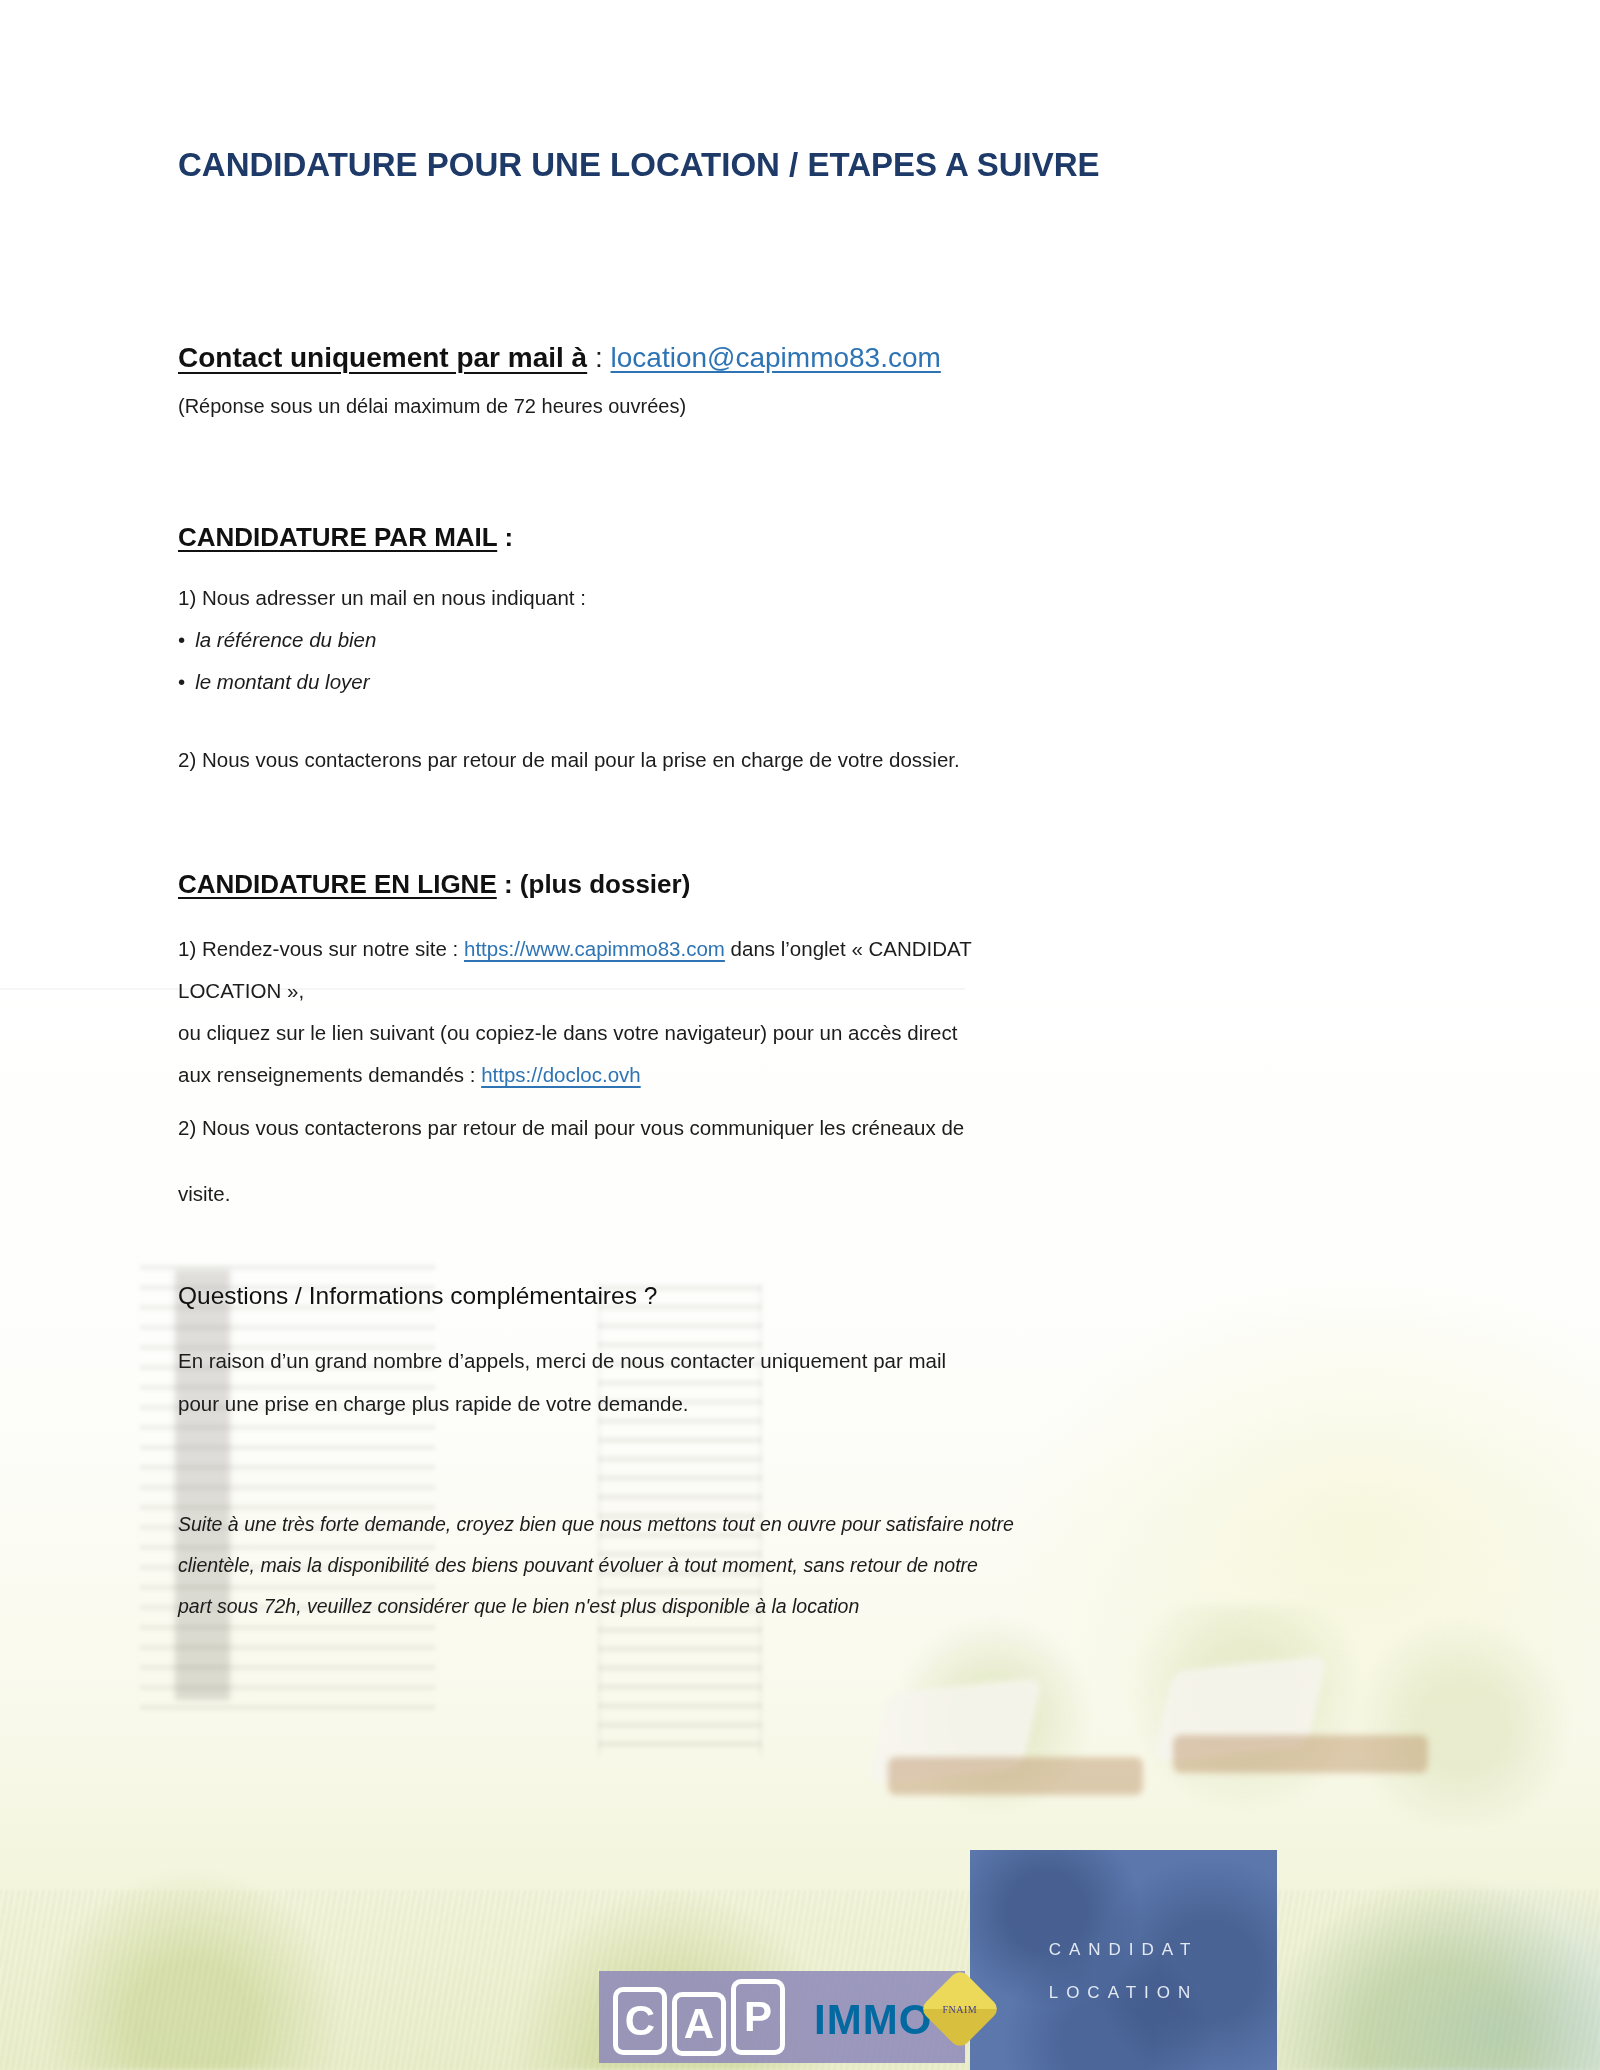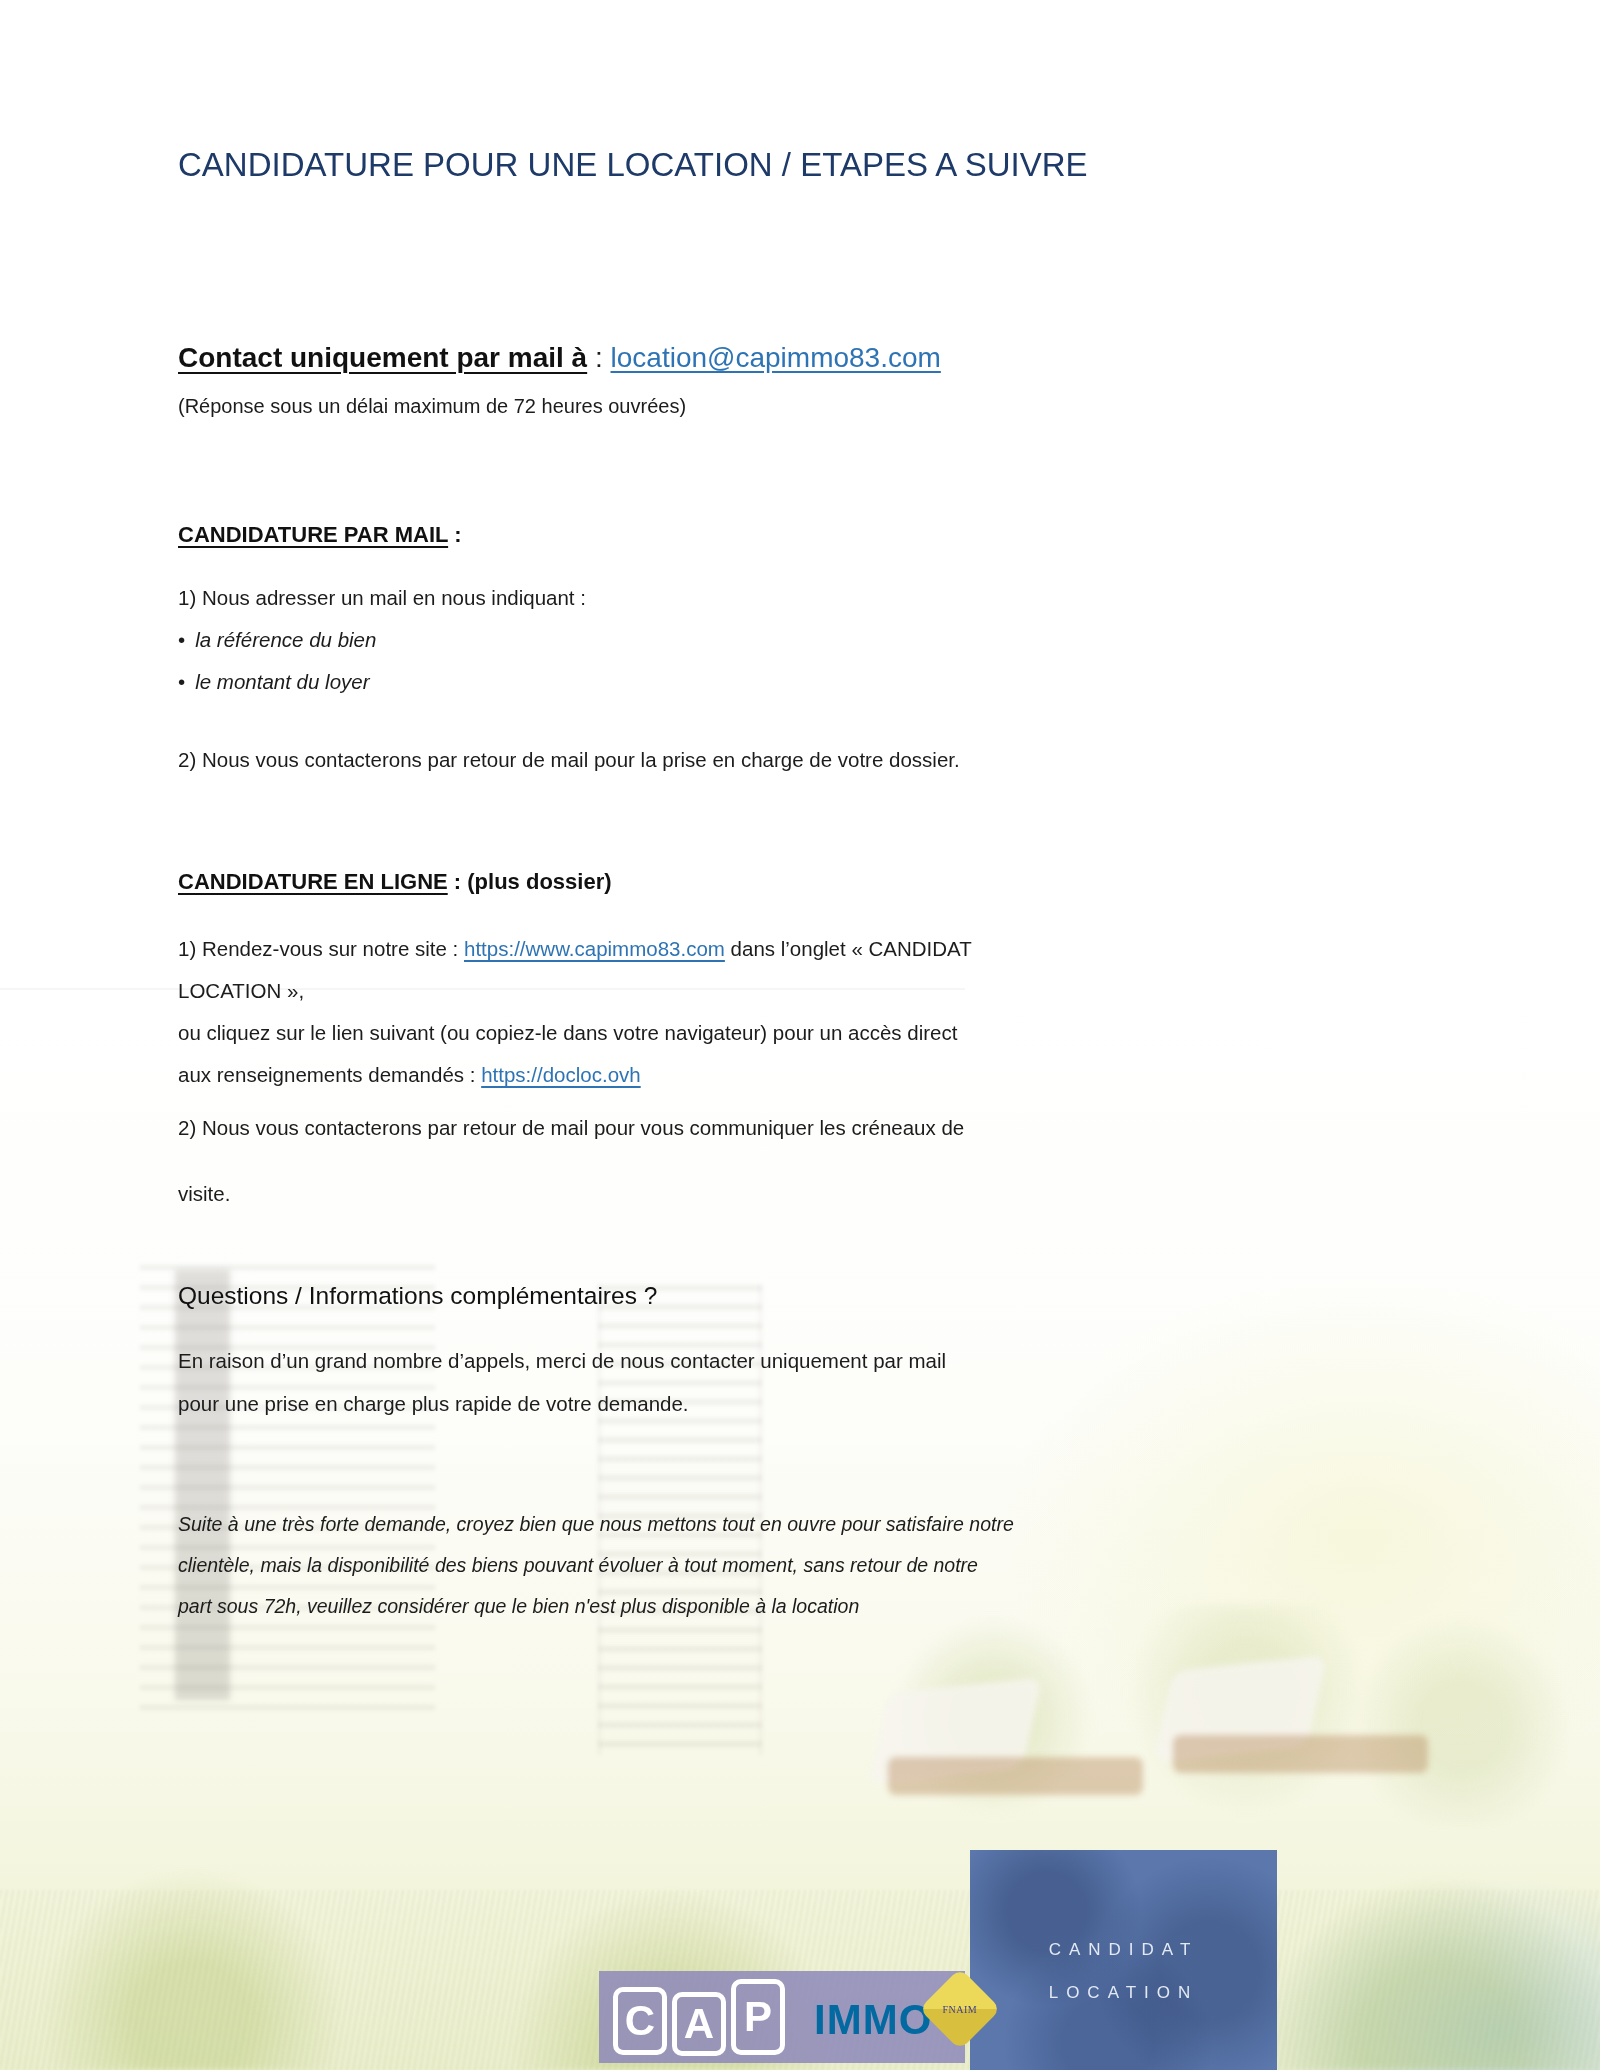--- a/index.html
+++ b/index.html
@@ -72,31 +72,31 @@
   .grass-blades {
     left:0; top:905px; width:1600px; height:180px;
     background:repeating-linear-gradient(100deg, rgba(140,160,80,0.10) 0 2px, rgba(255,255,255,0) 2px 6px);
     filter:blur(1px);
   }
 
   
   .doc-title {
     left:178px; top:146px; width:855px;
     text-align:center;
-    font-size:33px; font-weight:400; color:#1e3a68;
+    font-size:33px; font-weight:700; color:#1e3a68;
     white-space:nowrap;
   }
   .line { left:178px; white-space:nowrap; font-size:20.5px; line-height:1.25; }
   .contact-line { top:340px; font-size:28px; }
   .contact-label { font-weight:700; text-decoration:underline; text-decoration-thickness:2px; text-underline-offset:5px; color:#111; }
   .contact-sep { font-weight:400; }
   a.doc-link { color:#2e74b5; text-decoration:underline; text-underline-offset:4px; cursor:pointer; }
   .contact-note { top:394px; font-size:20px; }
 
-  .section-heading { font-size:22px; font-weight:700; color:#111; }
+  .section-heading { font-size:26px; font-weight:700; color:#111; }
   .underlined-words { text-decoration:underline; text-decoration-thickness:2px; text-underline-offset:4px; }
   .mail-heading { top:521px; }
   .mail-step1 { top:585px; }
   .mail-bullet1 { top:627px; font-style:italic; }
   .mail-bullet2 { top:669px; font-style:italic; }
   .bullet-glyph { font-style:normal; margin-right:10px; }
   .bold { font-weight:400; }
   .mail-step2 { top:747px; }
 
   .online-heading { top:868px; }

